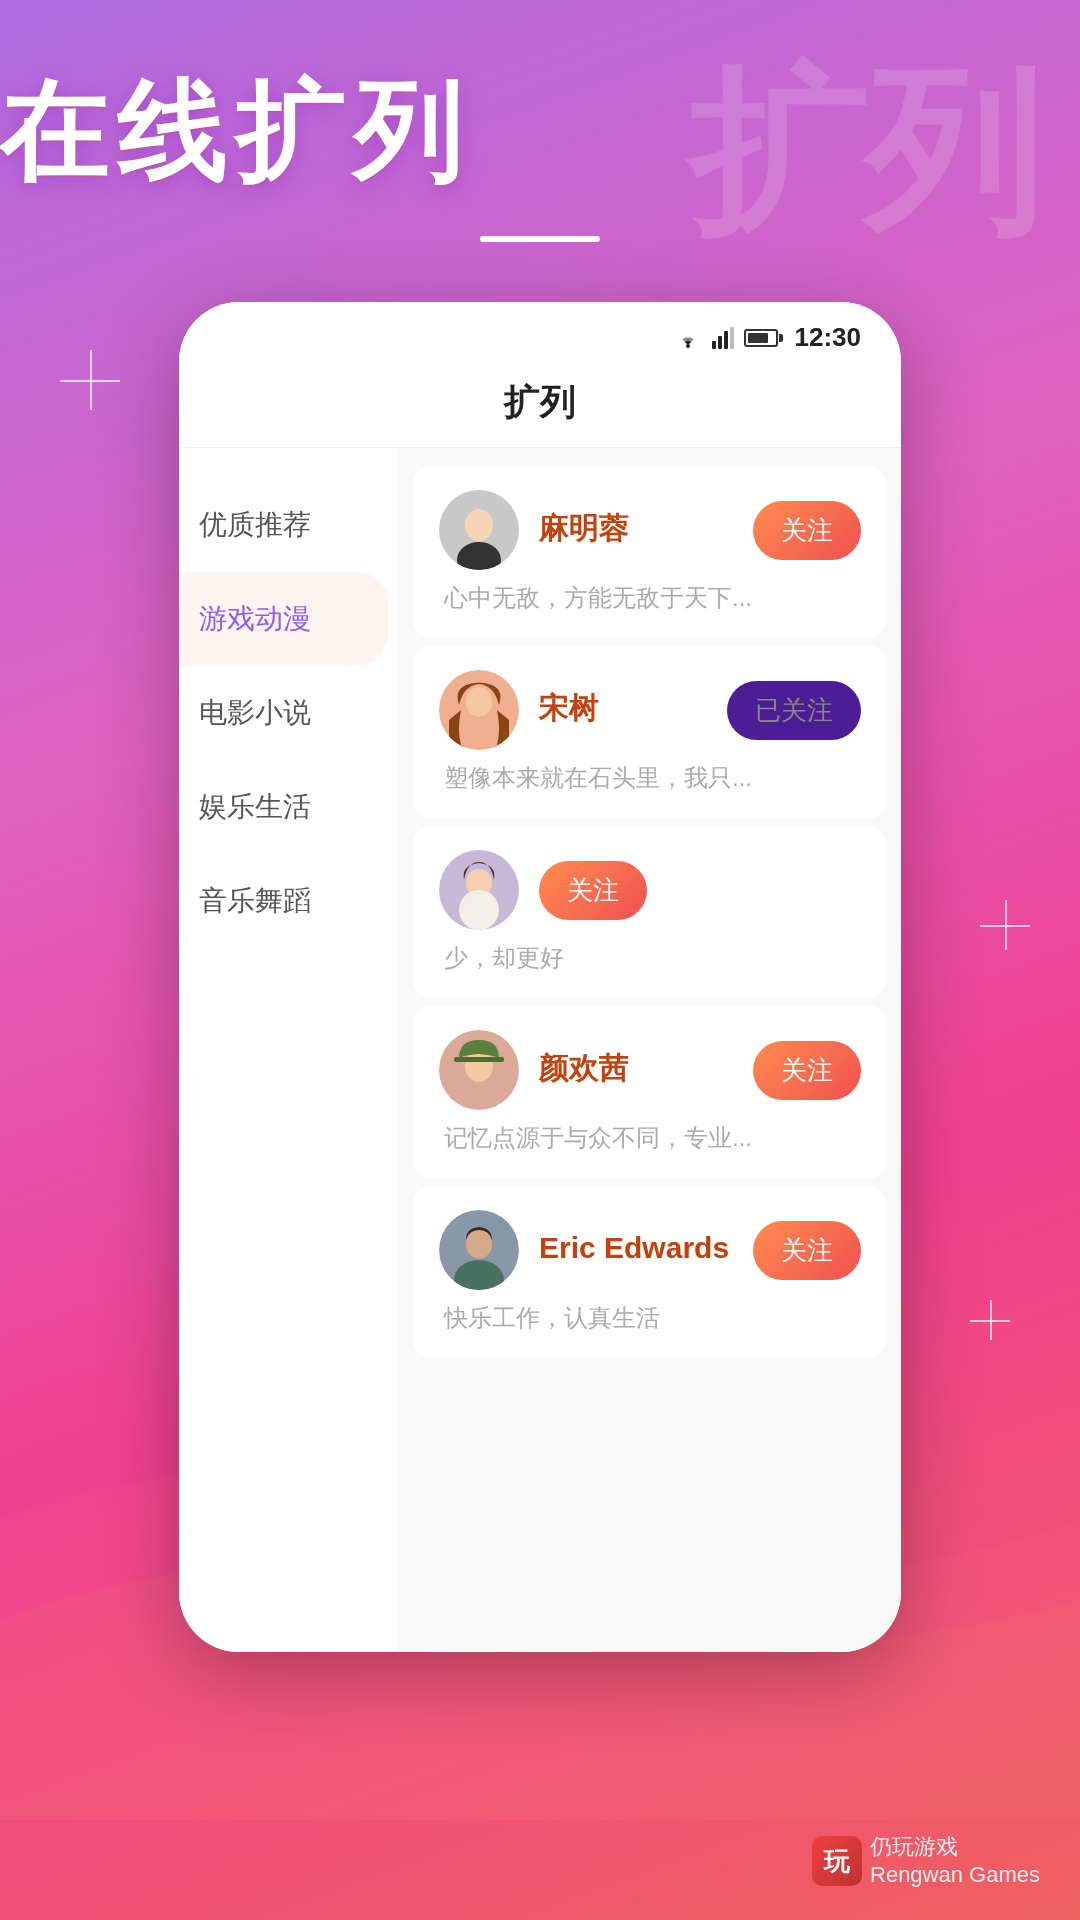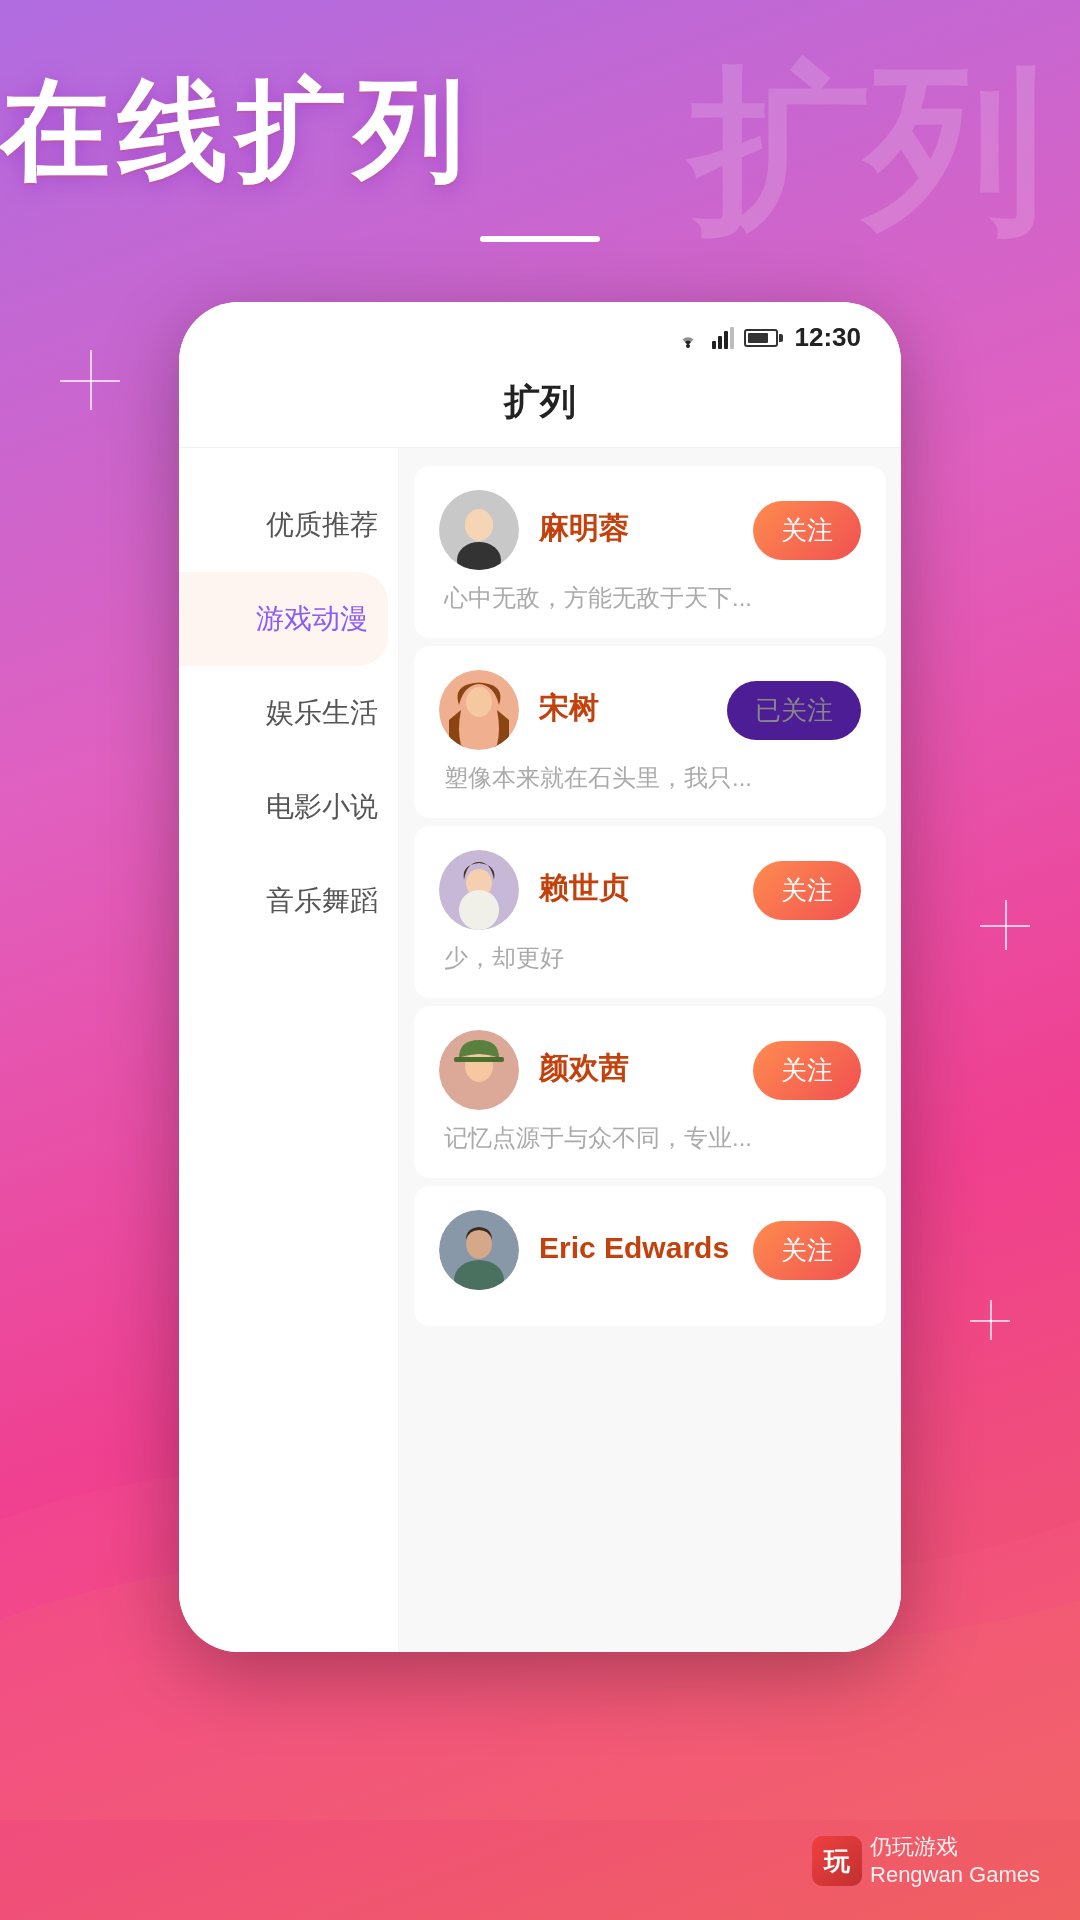--- a/index.html
+++ b/index.html
@@ -168,21 +168,21 @@
       width: 220px;
       background: white;
       padding: 30px 0;
       border-right: 1px solid #f5f5f5;
     }
     .sidebar-item {
       padding: 28px 20px;
       font-size: 28px;
       color: #555;
       cursor: pointer;
-      text-align: right;
+      text-align: left;
     }
     .sidebar-item.active {
       background: #fff5f0;
       color: #8b5cf6;
       border-radius: 0 30px 30px 0;
       margin-right: 10px;
     }
 
     
     .user-list {
@@ -331,22 +331,22 @@
 
   <div class="app-header">
     <span class="app-title">扩列</span>
   </div>
 
   <div class="content-area">
 
     <div class="sidebar">
       <div class="sidebar-item">优质推荐</div>
       <div class="sidebar-item active">游戏动漫</div>
+      <div class="sidebar-item">电影小说</div>
       <div class="sidebar-item">娱乐生活</div>
-      <div class="sidebar-item">电影小说</div>
       <div class="sidebar-item">音乐舞蹈</div>
     </div>
 
     <div class="user-list" id="user-list-container">
     <div class="user-card">
       <div class="user-row">
         <div class="avatar">
           <svg viewBox="0 0 80 80" width="80" height="80">
                 <circle cx="40" cy="40" r="40" fill="#c8c8c8"></circle>
                 <ellipse cx="40" cy="35" rx="14" ry="16" fill="#f5d5b5"></ellipse>
@@ -382,23 +382,20 @@
         <div class="user-card">
       <div class="user-row">
         <div class="avatar">
           <svg viewBox="0 0 80 80" width="80" height="80">
                 <circle cx="40" cy="40" r="40" fill="#c8b8d8"></circle>
                 <ellipse cx="40" cy="33" rx="13" ry="14" fill="#f5d0b0"></ellipse>
                 <path d="M25 30 Q22 15 40 13 Q58 15 55 30 Q52 12 40 12 Q28 12 25 30Z" fill="#4a3020"></path>
                 <ellipse cx="40" cy="60" rx="20" ry="20" fill="#f0f0e8"></ellipse>
               </svg>
         </div>
-        <div class="user-info">
-          <div class="user-name">赖世贞</div>
-        </div>
         <button class="follow-btn unfollow">关注</button>
       </div>
       <div class="user-desc">少，却更好</div>
     </div>
         <div class="user-card">
       <div class="user-row">
         <div class="avatar">
           <svg viewBox="0 0 80 80" width="80" height="80">
                 <circle cx="40" cy="40" r="40" fill="#dca898"></circle>
                 <ellipse cx="40" cy="36" rx="14" ry="16" fill="#f5c8a0"></ellipse>
@@ -421,20 +418,21 @@
                 <ellipse cx="40" cy="70" rx="25" ry="20" fill="#4a7060"></ellipse>
                 <ellipse cx="40" cy="34" rx="13" ry="15" fill="#d4a888"></ellipse>
                 <path d="M27 30 Q27 18 40 17 Q53 18 53 30 Q50 20 40 20 Q30 20 27 30Z" fill="#3a2a20"></path>
               </svg>
         </div>
         <div class="user-info">
           <div class="user-name">Eric Edwards</div>
         </div>
         <button class="follow-btn unfollow">关注</button>
       </div>
+      <div class="user-desc">快乐工作，认真生活</div>
     </div>
       </div>
 
   </div>
 </div>
 
 <div class="bottom-brand">
   <div class="brand-logo">玩</div>
   <div class="brand-text">
     <div>仍玩游戏</div>

